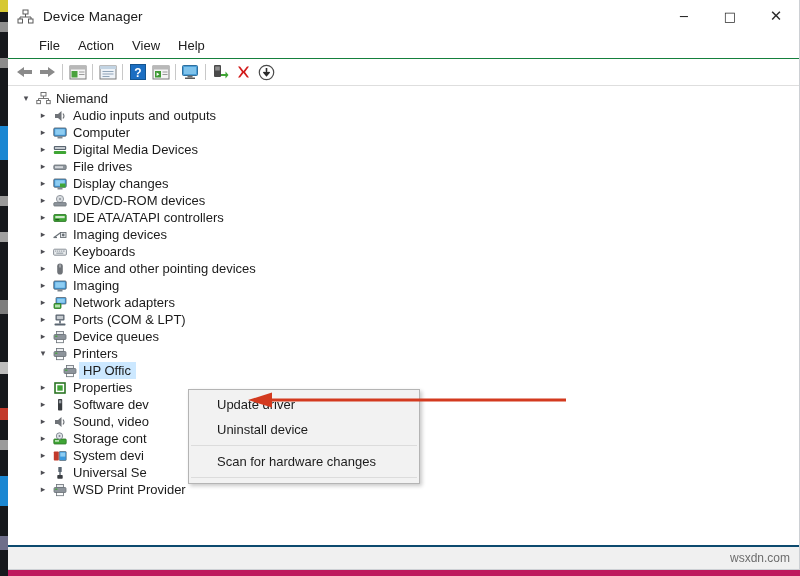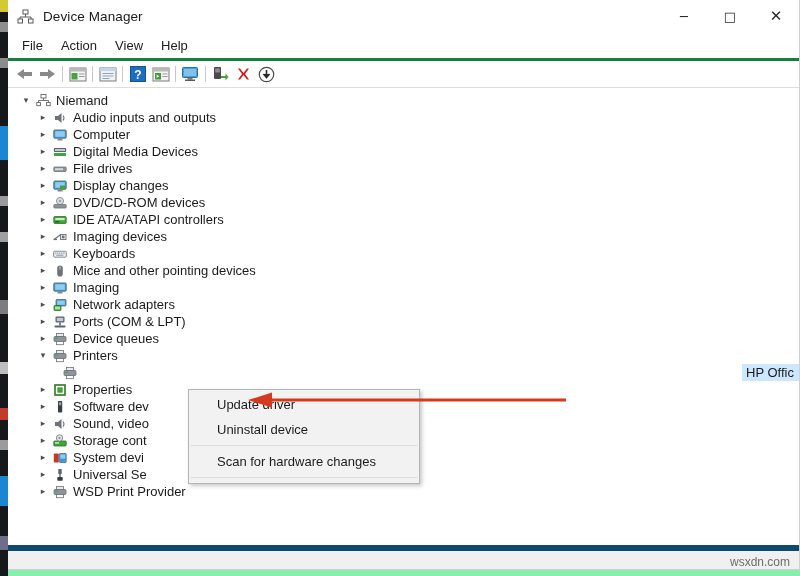--- a/index.html
+++ b/index.html
@@ -14,21 +14,21 @@
     overflow: hidden;
     font-family: "Liberation Sans", sans-serif;
     -webkit-font-smoothing: antialiased;
   }
 
   
   #screen {
     position: relative;
     width: 800px;
     height: 576px;
-    background: #86efac;
+    background: #be185d;
   }
   .desktop-sliver {
     position: absolute;
     left: 0; top: 0;
     width: 8px; height: 576px;
     background: #16181c;
     overflow: hidden;
   }
   .sliver-chip {
     position: absolute;
@@ -86,23 +86,23 @@
     font-family: "DejaVu Sans", sans-serif;
     line-height: 1;
   }
   .cap-btn.close { font-size: 15px; }
 
   
   .menubar {
     height: 25px;
     display: flex;
     align-items: center;
-    padding-left: 5px;
+    padding-left: 22px;
     background: #ffffff;
-    border-bottom: 3px solid #15803d;
+    border-bottom: 1px solid #15803d;
   }
   .menubar-item {
     font-size: 13px;
     color: #202020;
     padding: 2px 9px 3px 9px;
     white-space: nowrap;
   }
 
   
   .toolbar {
@@ -163,31 +163,31 @@
   .tree-row .tlabel {
     padding-left: 4px;
   }
   .tree-row.selected .tlabel {
     background: #cce8ff;
     padding: 1px 5px 1px 4px;
     margin-left: 0;
   }
   .indent0 { padding-left: 10px; }
   .indent1 { padding-left: 27px; }
-  .indent2 { padding-left: 53px; justify-content: space-between; }
+  .indent2 { padding-left: 53px; }
 
   
   .statusbar {
     position: absolute;
     left: 0;
     bottom: 0;
     width: 100%;
     height: 24px;
     background: #f0f0f0;
-    border-top: 6px solid #0c4a6e;
+    border-top: 2px solid #0c4a6e;
     box-sizing: border-box;
   }
   .watermark {
     position: absolute;
     right: 9px;
     top: 4px;
     font-size: 12px;
     color: #6d6d6d;
     font-family: "Liberation Sans", sans-serif;
   }

